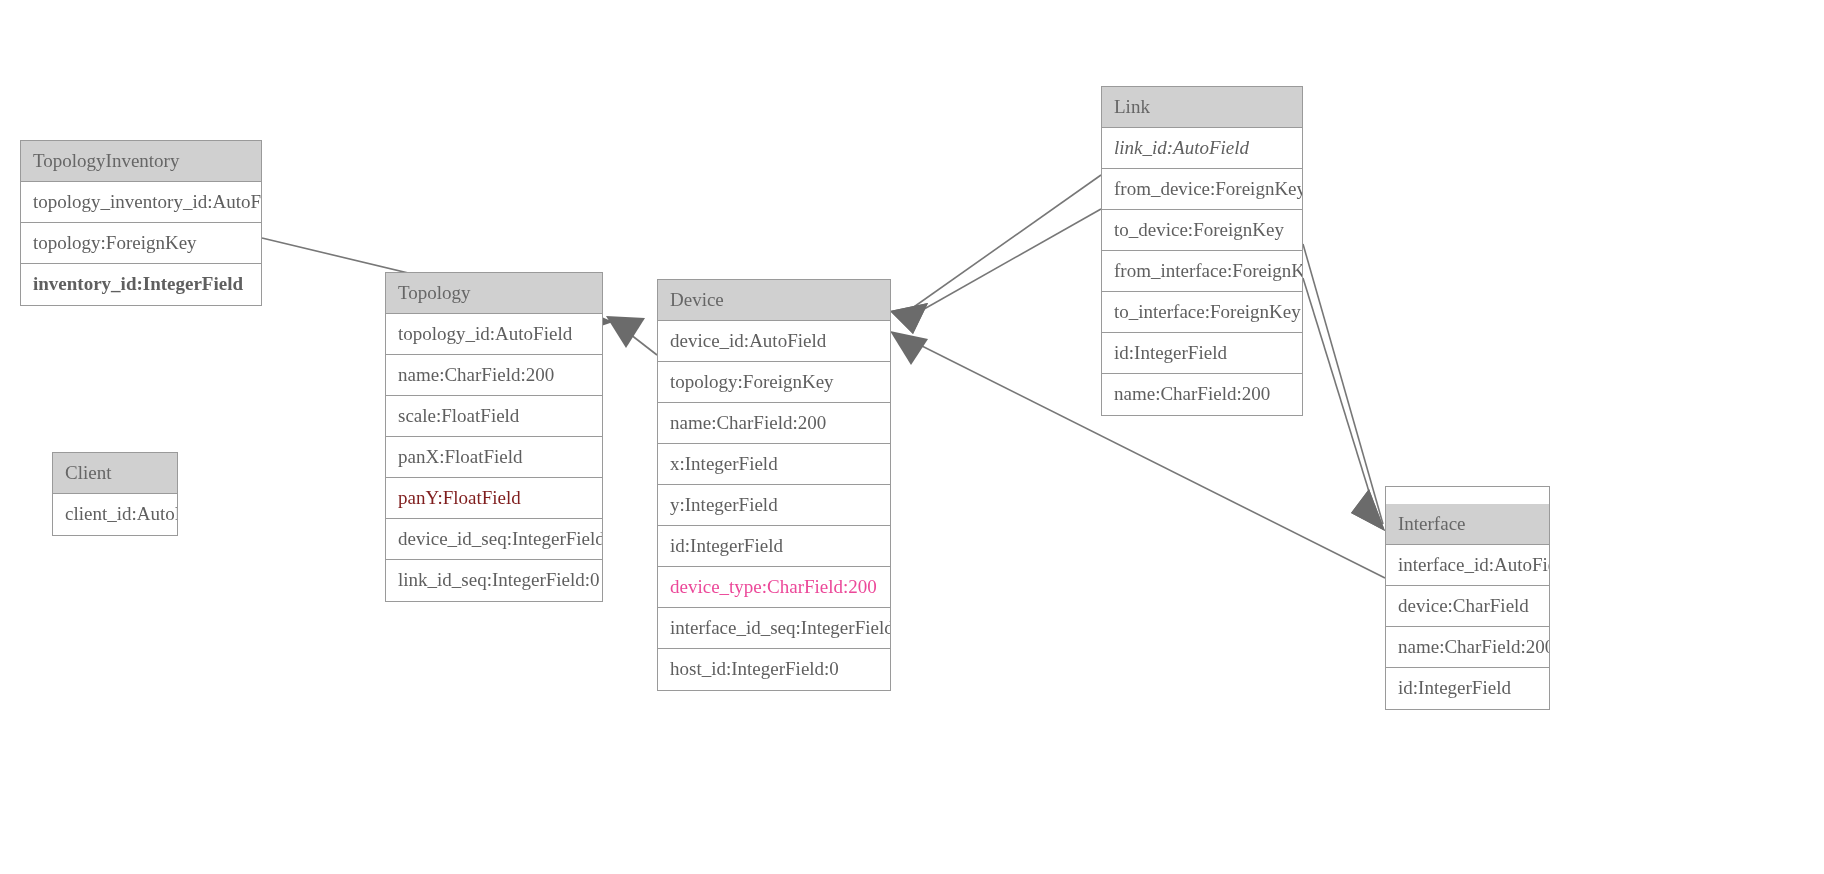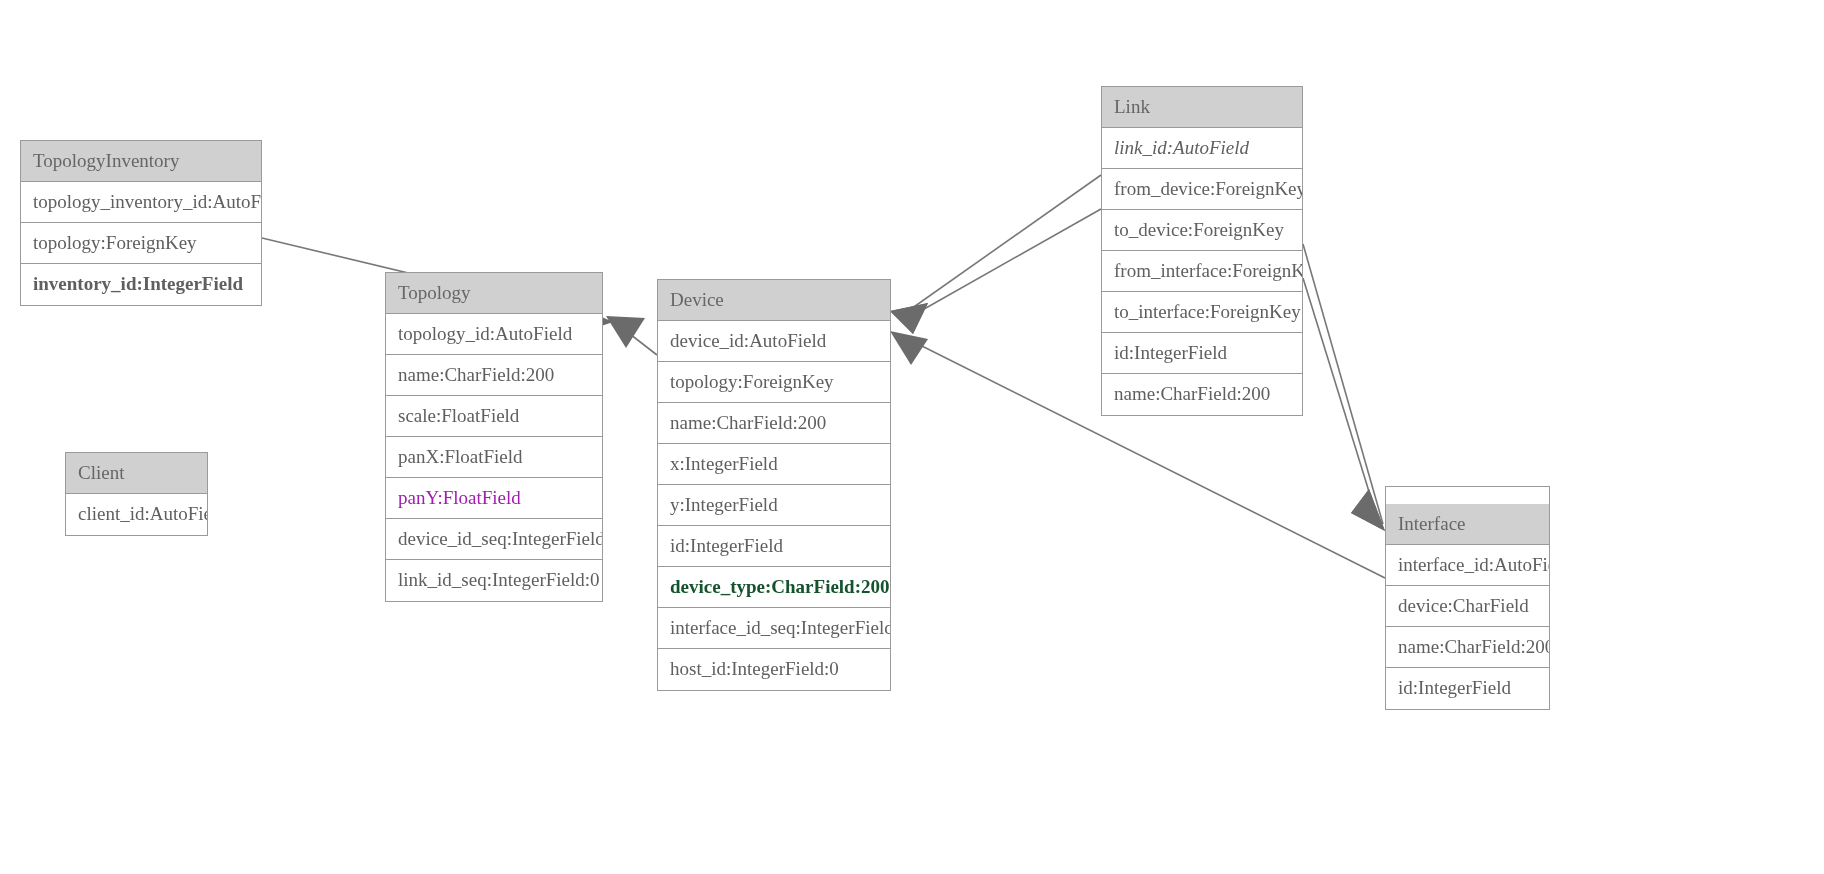--- a/index.html
+++ b/index.html
@@ -96,43 +96,43 @@
       </g>
     </svg>
 
   <div id="entity-layer">
       <div class="entity" style="left: 20px; top: 140px; width: 242px; border-color: rgb(154, 154, 154);">
         <div class="entity-header" style="background: rgb(208, 208, 208); color: rgb(102, 102, 102); border-bottom-color: rgb(154, 154, 154);">TopologyInventory</div>
         <div class="entity-field" style="color: rgb(95, 95, 95); border-bottom-color: rgb(154, 154, 154);">topology_inventory_id:AutoField</div>
         <div class="entity-field" style="color: rgb(95, 95, 95); border-bottom-color: rgb(154, 154, 154);">topology:ForeignKey</div>
         <div class="entity-field" style="color: rgb(95, 95, 95); border-bottom-color: rgb(154, 154, 154); font-weight: bold;">inventory_id:IntegerField</div>
       </div>
-      <div class="entity" style="left: 65px; top: 452px; width: 143px; border-color: rgb(154, 154, 154);">
+      <div class="entity" style="left: 52px; top: 452px; width: 126px; border-color: rgb(154, 154, 154);">
         <div class="entity-header" style="background: rgb(208, 208, 208); color: rgb(102, 102, 102); border-bottom-color: rgb(154, 154, 154);">Client</div>
         <div class="entity-field" style="color: rgb(95, 95, 95); border-bottom-color: rgb(154, 154, 154);">client_id:AutoField</div>
       </div>
       <div class="entity" style="left: 385px; top: 272px; width: 218px; border-color: rgb(154, 154, 154);">
         <div class="entity-header" style="background: rgb(208, 208, 208); color: rgb(102, 102, 102); border-bottom-color: rgb(154, 154, 154);">Topology</div>
         <div class="entity-field" style="color: rgb(95, 95, 95); border-bottom-color: rgb(154, 154, 154);">topology_id:AutoField</div>
         <div class="entity-field" style="color: rgb(95, 95, 95); border-bottom-color: rgb(154, 154, 154);">name:CharField:200</div>
         <div class="entity-field" style="color: rgb(95, 95, 95); border-bottom-color: rgb(154, 154, 154);">scale:FloatField</div>
         <div class="entity-field" style="color: rgb(95, 95, 95); border-bottom-color: rgb(154, 154, 154);">panX:FloatField</div>
-        <div class="entity-field" style="color: #a21caf; border-bottom-color: rgb(154, 154, 154);">panY:FloatField</div>
+        <div class="entity-field" style="color: #7f1d1d; border-bottom-color: rgb(154, 154, 154);">panY:FloatField</div>
         <div class="entity-field" style="color: rgb(95, 95, 95); border-bottom-color: rgb(154, 154, 154);">device_id_seq:IntegerField:0</div>
         <div class="entity-field" style="color: rgb(95, 95, 95); border-bottom-color: rgb(154, 154, 154);">link_id_seq:IntegerField:0</div>
       </div>
       <div class="entity" style="left: 657px; top: 279px; width: 234px; border-color: rgb(154, 154, 154);">
         <div class="entity-header" style="background: rgb(208, 208, 208); color: rgb(102, 102, 102); border-bottom-color: rgb(154, 154, 154);">Device</div>
         <div class="entity-field" style="color: rgb(95, 95, 95); border-bottom-color: rgb(154, 154, 154);">device_id:AutoField</div>
         <div class="entity-field" style="color: rgb(95, 95, 95); border-bottom-color: rgb(154, 154, 154);">topology:ForeignKey</div>
         <div class="entity-field" style="color: rgb(95, 95, 95); border-bottom-color: rgb(154, 154, 154);">name:CharField:200</div>
         <div class="entity-field" style="color: rgb(95, 95, 95); border-bottom-color: rgb(154, 154, 154);">x:IntegerField</div>
         <div class="entity-field" style="color: rgb(95, 95, 95); border-bottom-color: rgb(154, 154, 154);">y:IntegerField</div>
         <div class="entity-field" style="color: rgb(95, 95, 95); border-bottom-color: rgb(154, 154, 154);">id:IntegerField</div>
-        <div class="entity-field" style="color: #14532d; border-bottom-color: rgb(154, 154, 154); font-weight: bold;">device_type:CharField:200</div>
+        <div class="entity-field" style="color: #ec4899; border-bottom-color: rgb(154, 154, 154);">device_type:CharField:200</div>
         <div class="entity-field" style="color: rgb(95, 95, 95); border-bottom-color: rgb(154, 154, 154);">interface_id_seq:IntegerField:0</div>
         <div class="entity-field" style="color: rgb(95, 95, 95); border-bottom-color: rgb(154, 154, 154);">host_id:IntegerField:0</div>
       </div>
       <div class="entity" style="left: 1101px; top: 86px; width: 202px; border-color: rgb(154, 154, 154);">
         <div class="entity-header" style="background: rgb(208, 208, 208); color: rgb(102, 102, 102); border-bottom-color: rgb(154, 154, 154);">Link</div>
         <div class="entity-field" style="color: rgb(95, 95, 95); border-bottom-color: rgb(154, 154, 154); font-style: italic;">link_id:AutoField</div>
         <div class="entity-field" style="color: rgb(95, 95, 95); border-bottom-color: rgb(154, 154, 154);">from_device:ForeignKey</div>
         <div class="entity-field" style="color: rgb(95, 95, 95); border-bottom-color: rgb(154, 154, 154);">to_device:ForeignKey</div>
         <div class="entity-field" style="color: rgb(95, 95, 95); border-bottom-color: rgb(154, 154, 154);">from_interface:ForeignKey</div>
         <div class="entity-field" style="color: rgb(95, 95, 95); border-bottom-color: rgb(154, 154, 154);">to_interface:ForeignKey</div>

